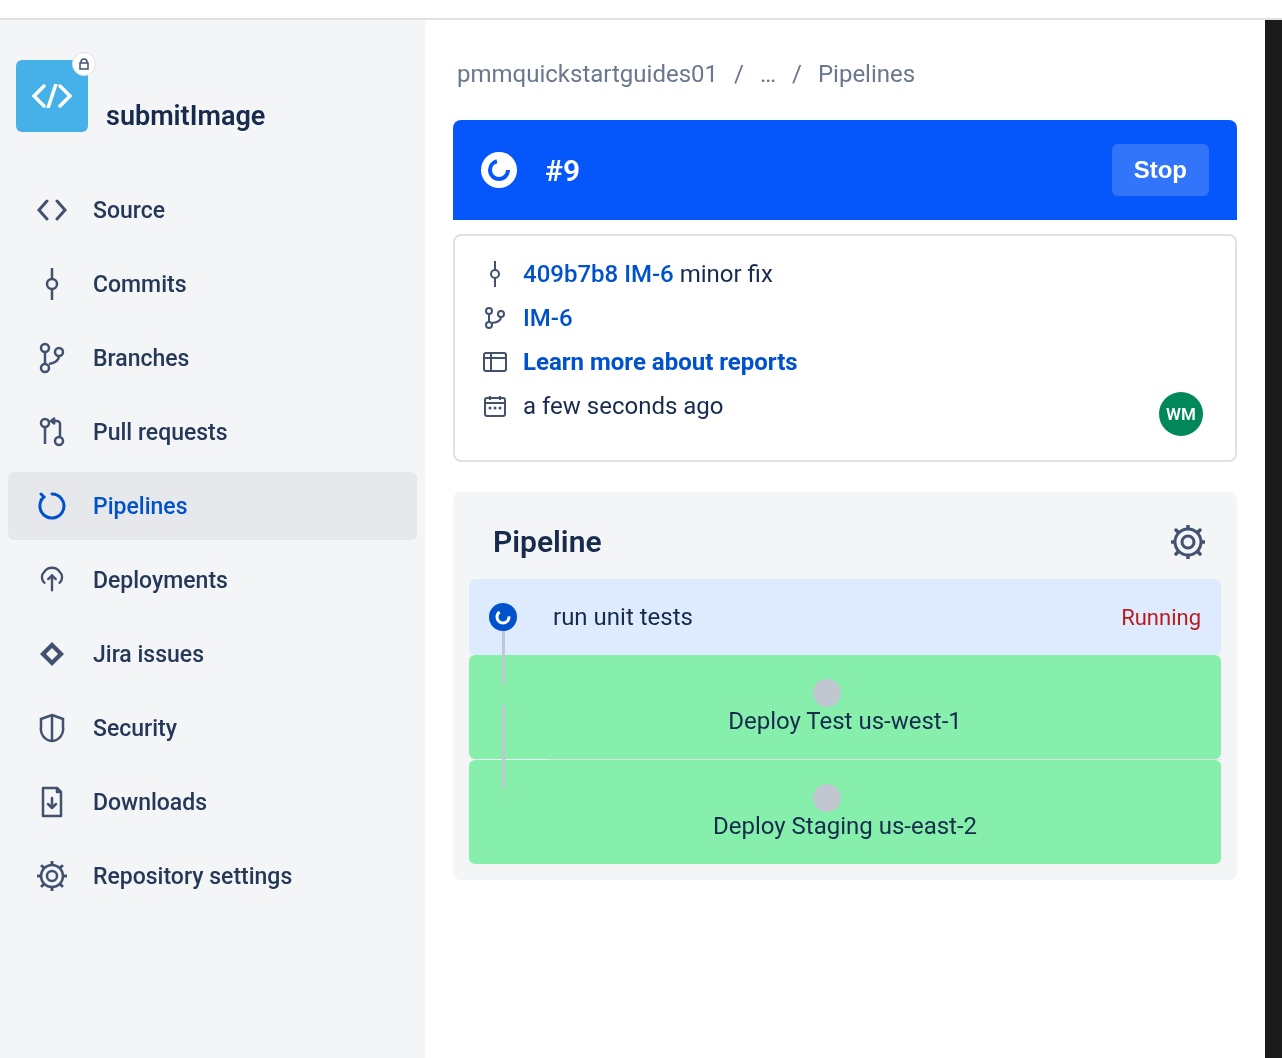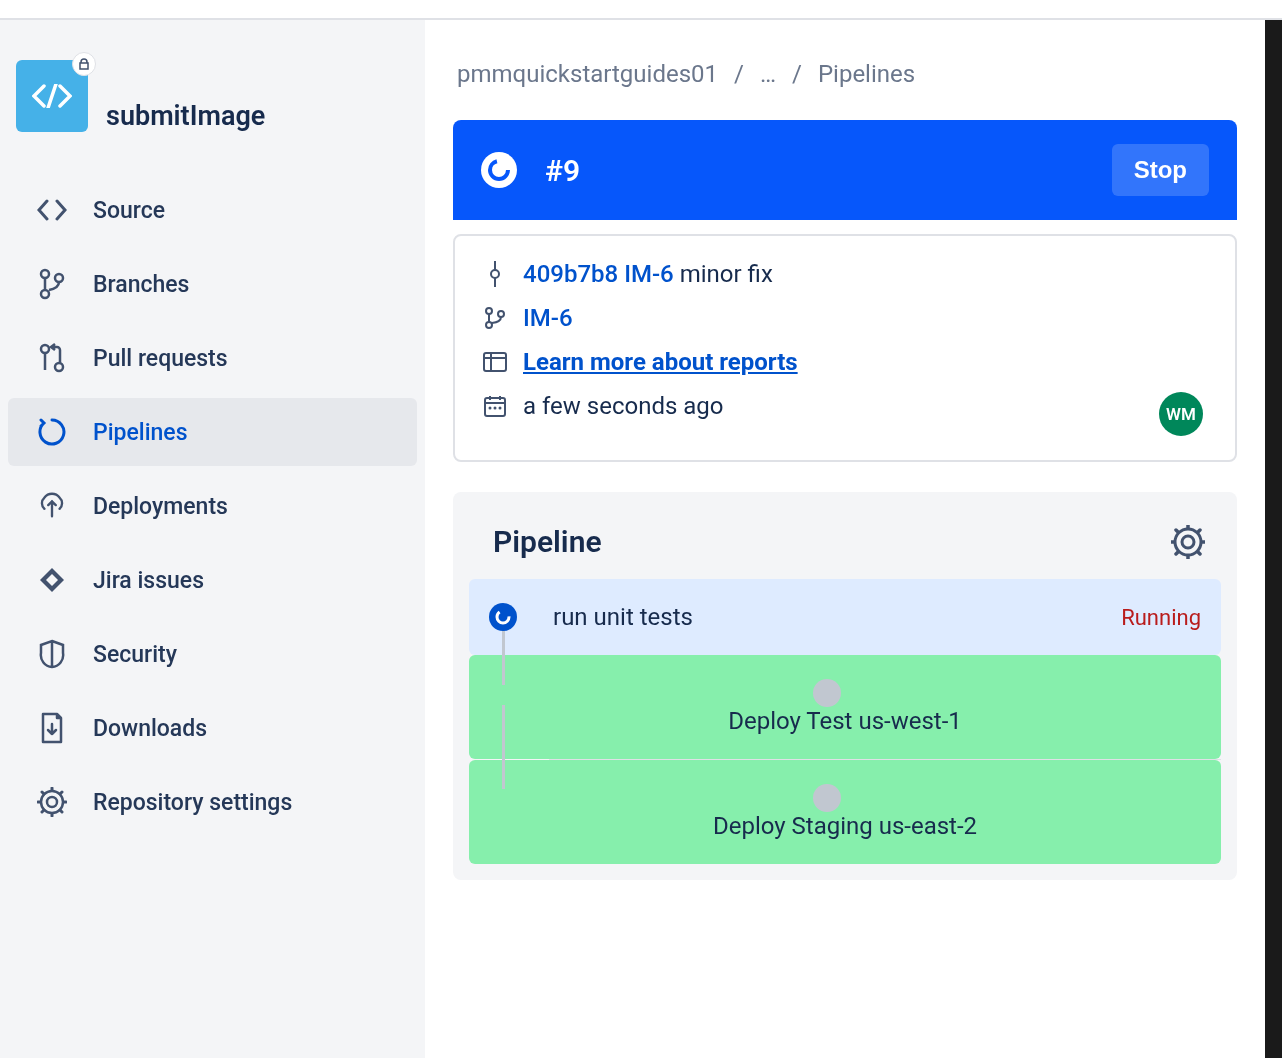--- a/index.html
+++ b/index.html
@@ -192,21 +192,20 @@
       flex-shrink: 0;
       color: #42526E;
     }
     .link {
       color: #0052CC;
       font-weight: 500;
     }
     .bold-link {
       color: #0052CC;
       font-weight: 700;
-      text-decoration: underline;
     }
     .user-avatar {
       position: absolute;
       right: 32px;
       bottom: 24px;
       width: 44px;
       height: 44px;
       border-radius: 50%;
       background: #00875A;
       color: #fff;
@@ -318,20 +317,30 @@
 
   <div class="nav-item">
     <span class="nav-icon">
       <svg width="30" height="22" viewBox="0 0 30 22">
           <path d="M10 2 L2 11 L10 20 M20 2 L28 11 L20 20" stroke="#42526E" stroke-width="3" fill="none" stroke-linecap="round"></path>
         </svg>
     </span>
     <span>Source</span>
   </div>
 
+  <div class="nav-item">
+    <span class="nav-icon">
+      <svg width="16" height="32" viewBox="0 0 16 32">
+          <circle cx="8" cy="16" r="5" stroke="#42526E" stroke-width="2.5" fill="none"></circle>
+          <line x1="8" y1="0" x2="8" y2="11" stroke="#42526E" stroke-width="2.5"></line>
+          <line x1="8" y1="21" x2="8" y2="32" stroke="#42526E" stroke-width="2.5"></line>
+        </svg>
+    </span>
+    <span>Commits</span>
+  </div>
 
   <div class="nav-item">
     <span class="nav-icon">
       <svg width="28" height="32" viewBox="0 0 28 32">
           <circle cx="7" cy="6" r="4" stroke="#42526E" stroke-width="2.5" fill="none"></circle>
           <circle cx="7" cy="26" r="4" stroke="#42526E" stroke-width="2.5" fill="none"></circle>
           <circle cx="21" cy="10" r="4" stroke="#42526E" stroke-width="2.5" fill="none"></circle>
           <path d="M7 10 V22 M21 14 Q21 20 11 22" stroke="#42526E" stroke-width="2.5" fill="none"></path>
         </svg>
     </span>

